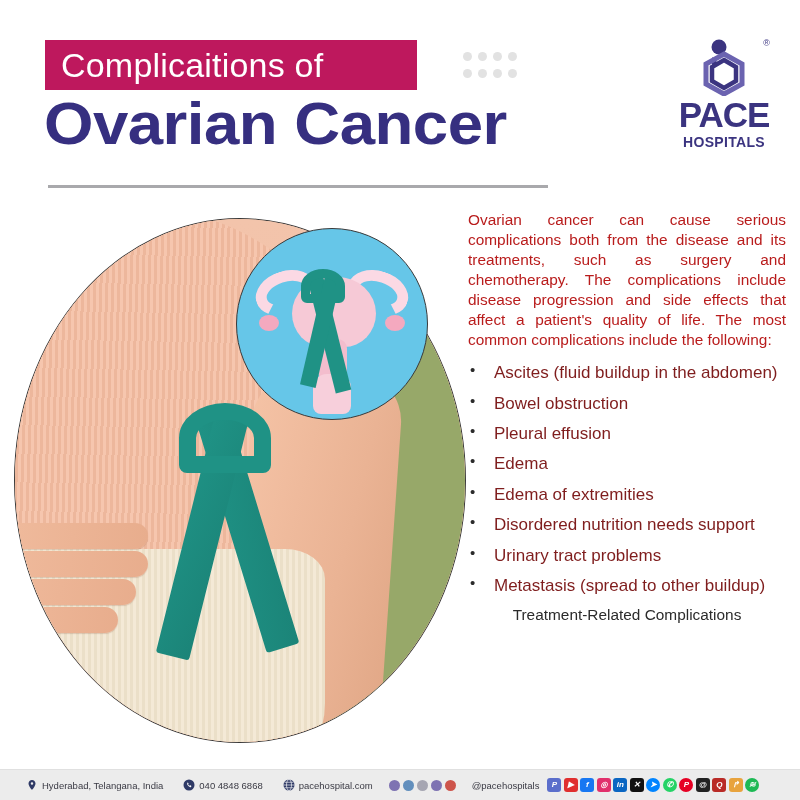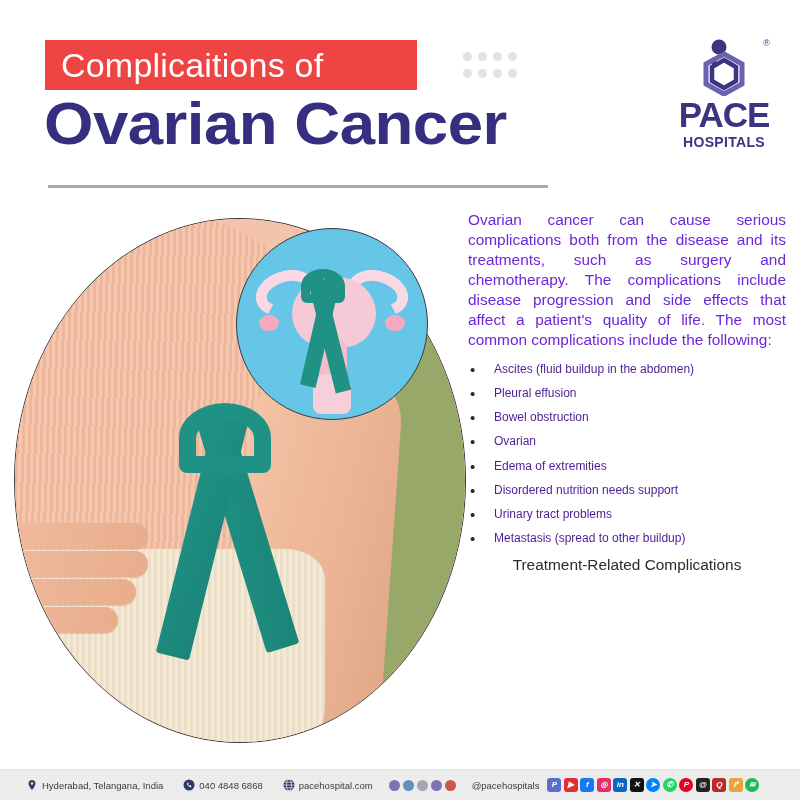--- a/index.html
+++ b/index.html
@@ -9,21 +9,21 @@
     background:#ffffff;
     position:relative;
     overflow:hidden;
   }
   .canvas { position:relative; width:800px; height:800px; background:#fff; }
 
   
   .title-banner{
     position:absolute; left:45px; top:40px;
     width:372px; height:50px;
-    background:#ef4444;
+    background:#be185d;
     display:flex; align-items:center;
   }
   .title-banner span{
     color:#ffffff; font-size:34px; letter-spacing:.2px;
     padding-left:16px; font-weight:400; white-space:nowrap;
   }
   .title-main{
     position:absolute; left:44px; top:93px;
     font-size:60px; font-weight:700;
     color:#362f80; letter-spacing:-.5px;
@@ -138,27 +138,27 @@
   .ov-r{ right:22px; top:86px; }
   .ins-ribbon{ position:absolute; left:62px; top:40px; width:70px; height:130px; }
   .ins-rb{ position:absolute; background:#1f9285; }
   .irb-l{ left:8px; top:8px; width:16px; height:118px; transform:rotate(-14deg); transform-origin:top center; }
   .irb-r{ left:26px; top:8px; width:16px; height:112px; transform:rotate(13deg); transform-origin:top center; }
   .irb-loop{ left:2px; top:0px; width:44px; height:34px; border:9px solid #1f9285; border-radius:50% 50% 6px 6px; background:transparent; }
 
   
   .content{ position:absolute; left:468px; top:210px; width:318px; }
   .intro{
-    font-size:15.4px; line-height:1.30; color:#6d28d9;
+    font-size:15.4px; line-height:1.30; color:#b91c1c;
     text-align:justify; text-justify:inter-word;
   }
   .bullets{ list-style:none; margin-top:12px; }
   .bullets li{
     position:relative; padding-left:26px; margin-bottom:9px;
-    font-size:12px; line-height:1.26; color:#4c1d95;
+    font-size:17px; line-height:1.26; color:#7f1d1d;
   }
   .bullets li::before{
     content:"•"; position:absolute; left:2px; top:-1px;
     font-size:15px; color:#2b2b2b;
   }
   .footnote{
     font-size:15.4px; line-height:1.26; color:#2b2b2b; margin-top:2px;text-align:center;
   }
 
   
@@ -256,23 +256,23 @@
         <div class="ins-rb irb-r"></div>
         <div class="ins-rb irb-loop"></div>
       </div>
     </div>
   </div>
 
   <div class="content">
     <p class="intro">Ovarian cancer can cause serious complications both from the disease and its treatments, such as surgery and chemotherapy. The complications include disease progression and side effects that affect a patient's quality of life. The most common complications include the following:</p>
     <ul class="bullets">
       <li>Ascites (fluid buildup in the abdomen)</li>
+      <li>Bowel obstruction</li>
       <li>Pleural effusion</li>
-      <li>Bowel obstruction</li>
-      <li>Ovarian</li>
+      <li>Edema</li>
       <li>Edema of extremities</li>
       <li>Disordered nutrition needs support</li>
       <li>Urinary tract problems</li>
       <li>Metastasis (spread to other buildup)</li>
     </ul>
     <div class="footnote">Treatment-Related Complications</div>
   </div>
 
   <div class="footer">
 

